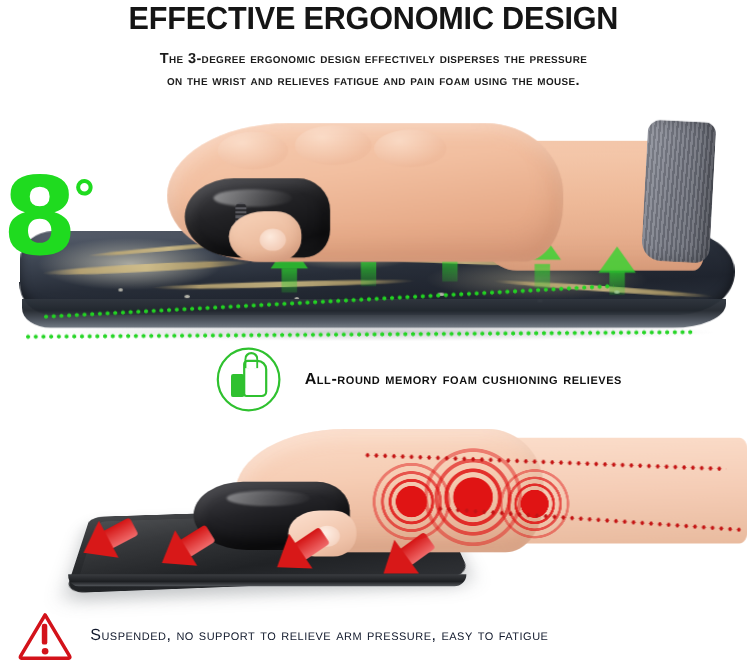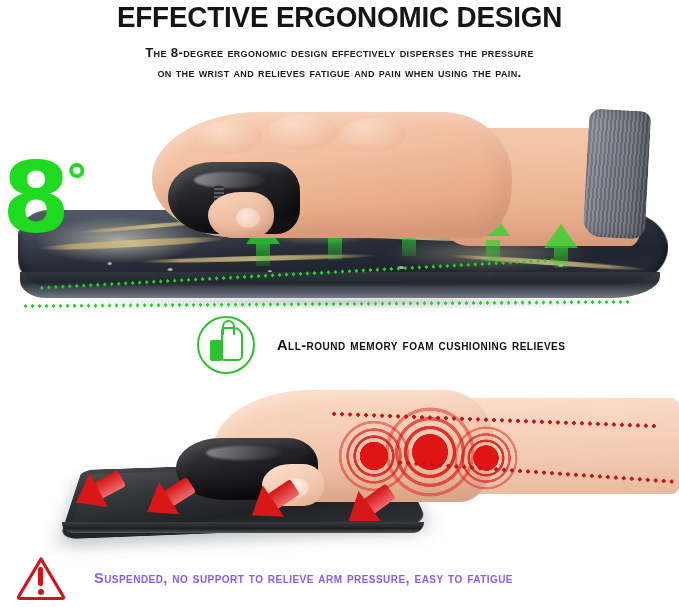--- a/index.html
+++ b/index.html
@@ -531,37 +531,37 @@
   .warn-icon .dot {
     position: absolute;
     left: 23.5px;
     top: 35px;
     width: 6px;
     height: 6px;
     border-radius: 50%;
     background: #d3121a;
   }
   .caption-bad-text {
-    margin-left: 24px;
+    margin-left: 12px;
     font-size: 14.6px;
-    font-weight: bold;
+    font-weight: normal;
     font-variant: small-caps;
     letter-spacing: 0.45px;
-    color: #8b5cf6;
+    color: #0f172a;
     white-space: nowrap;
   }
 </style>
 </head>
 <body>
 
 <div class="header-block">
   <div class="main-title">EFFECTIVE ERGONOMIC DESIGN</div>
   <div class="subtitle">
-    <span>The 8-degree ergonomic design effectively disperses the pressure</span>
-    <span>on the wrist and relieves fatigue and pain when using the pain.</span>
+    <span>The 3-degree ergonomic design effectively disperses the pressure</span>
+    <span>on the wrist and relieves fatigue and pain foam using the mouse.</span>
   </div>
 </div>
 
 <div class="scene-top">
 
   <div class="angle-badge"><span>8</span><span class="deg">°</span></div>
 
   <div class="pad-wrap">
     <div class="pad-top">
       <div class="vein" style="left:20px;  top:30px; width:190px; height:7px;  transform:rotate(-3deg);"></div>

